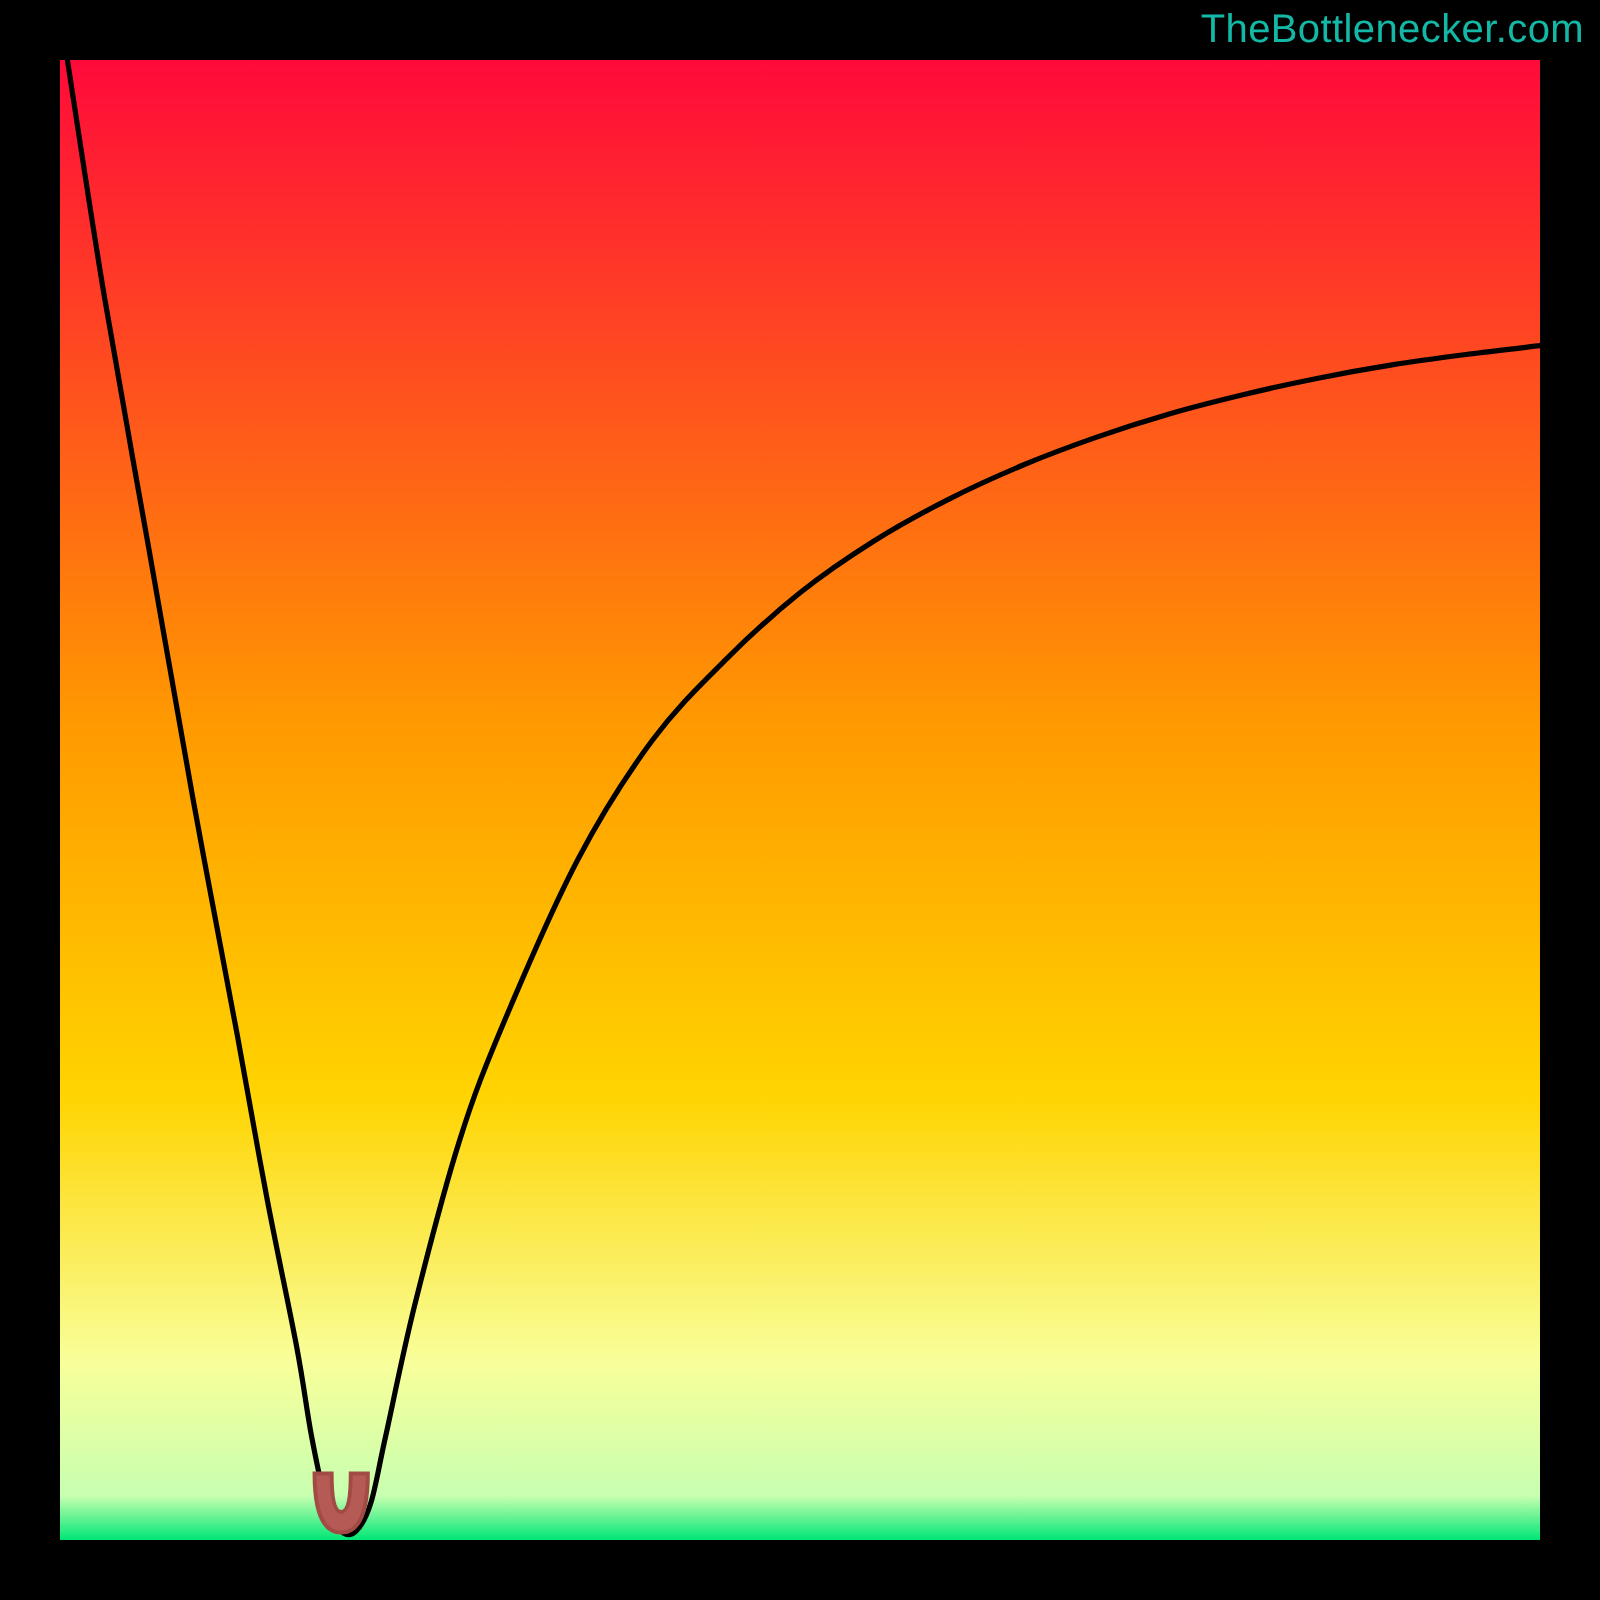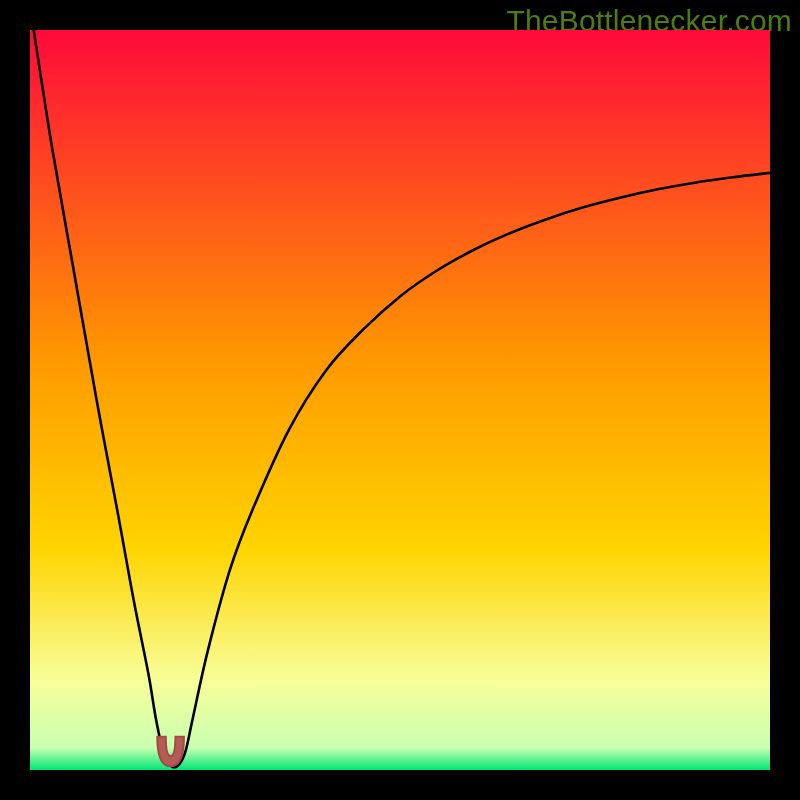--- a/index.html
+++ b/index.html
@@ -22,23 +22,23 @@
     left: 30px;
     top: 30px;
     width: 740px;
     height: 740px;
     overflow: hidden;
   }
   .attribution {
     position: absolute;
     top: 4px;
     right: 8px;
-    font-size: 30px;
+    font-size: 20px;
     font-weight: 500;
-    color: #4d7c0f;
+    color: #14b8a6;
     letter-spacing: 0.2px;
   }
 </style>
 </head>
 <body>
 
 <div class="frame">
   <div class="attribution">TheBottlenecker.com</div>
 
   <div class="plot">

